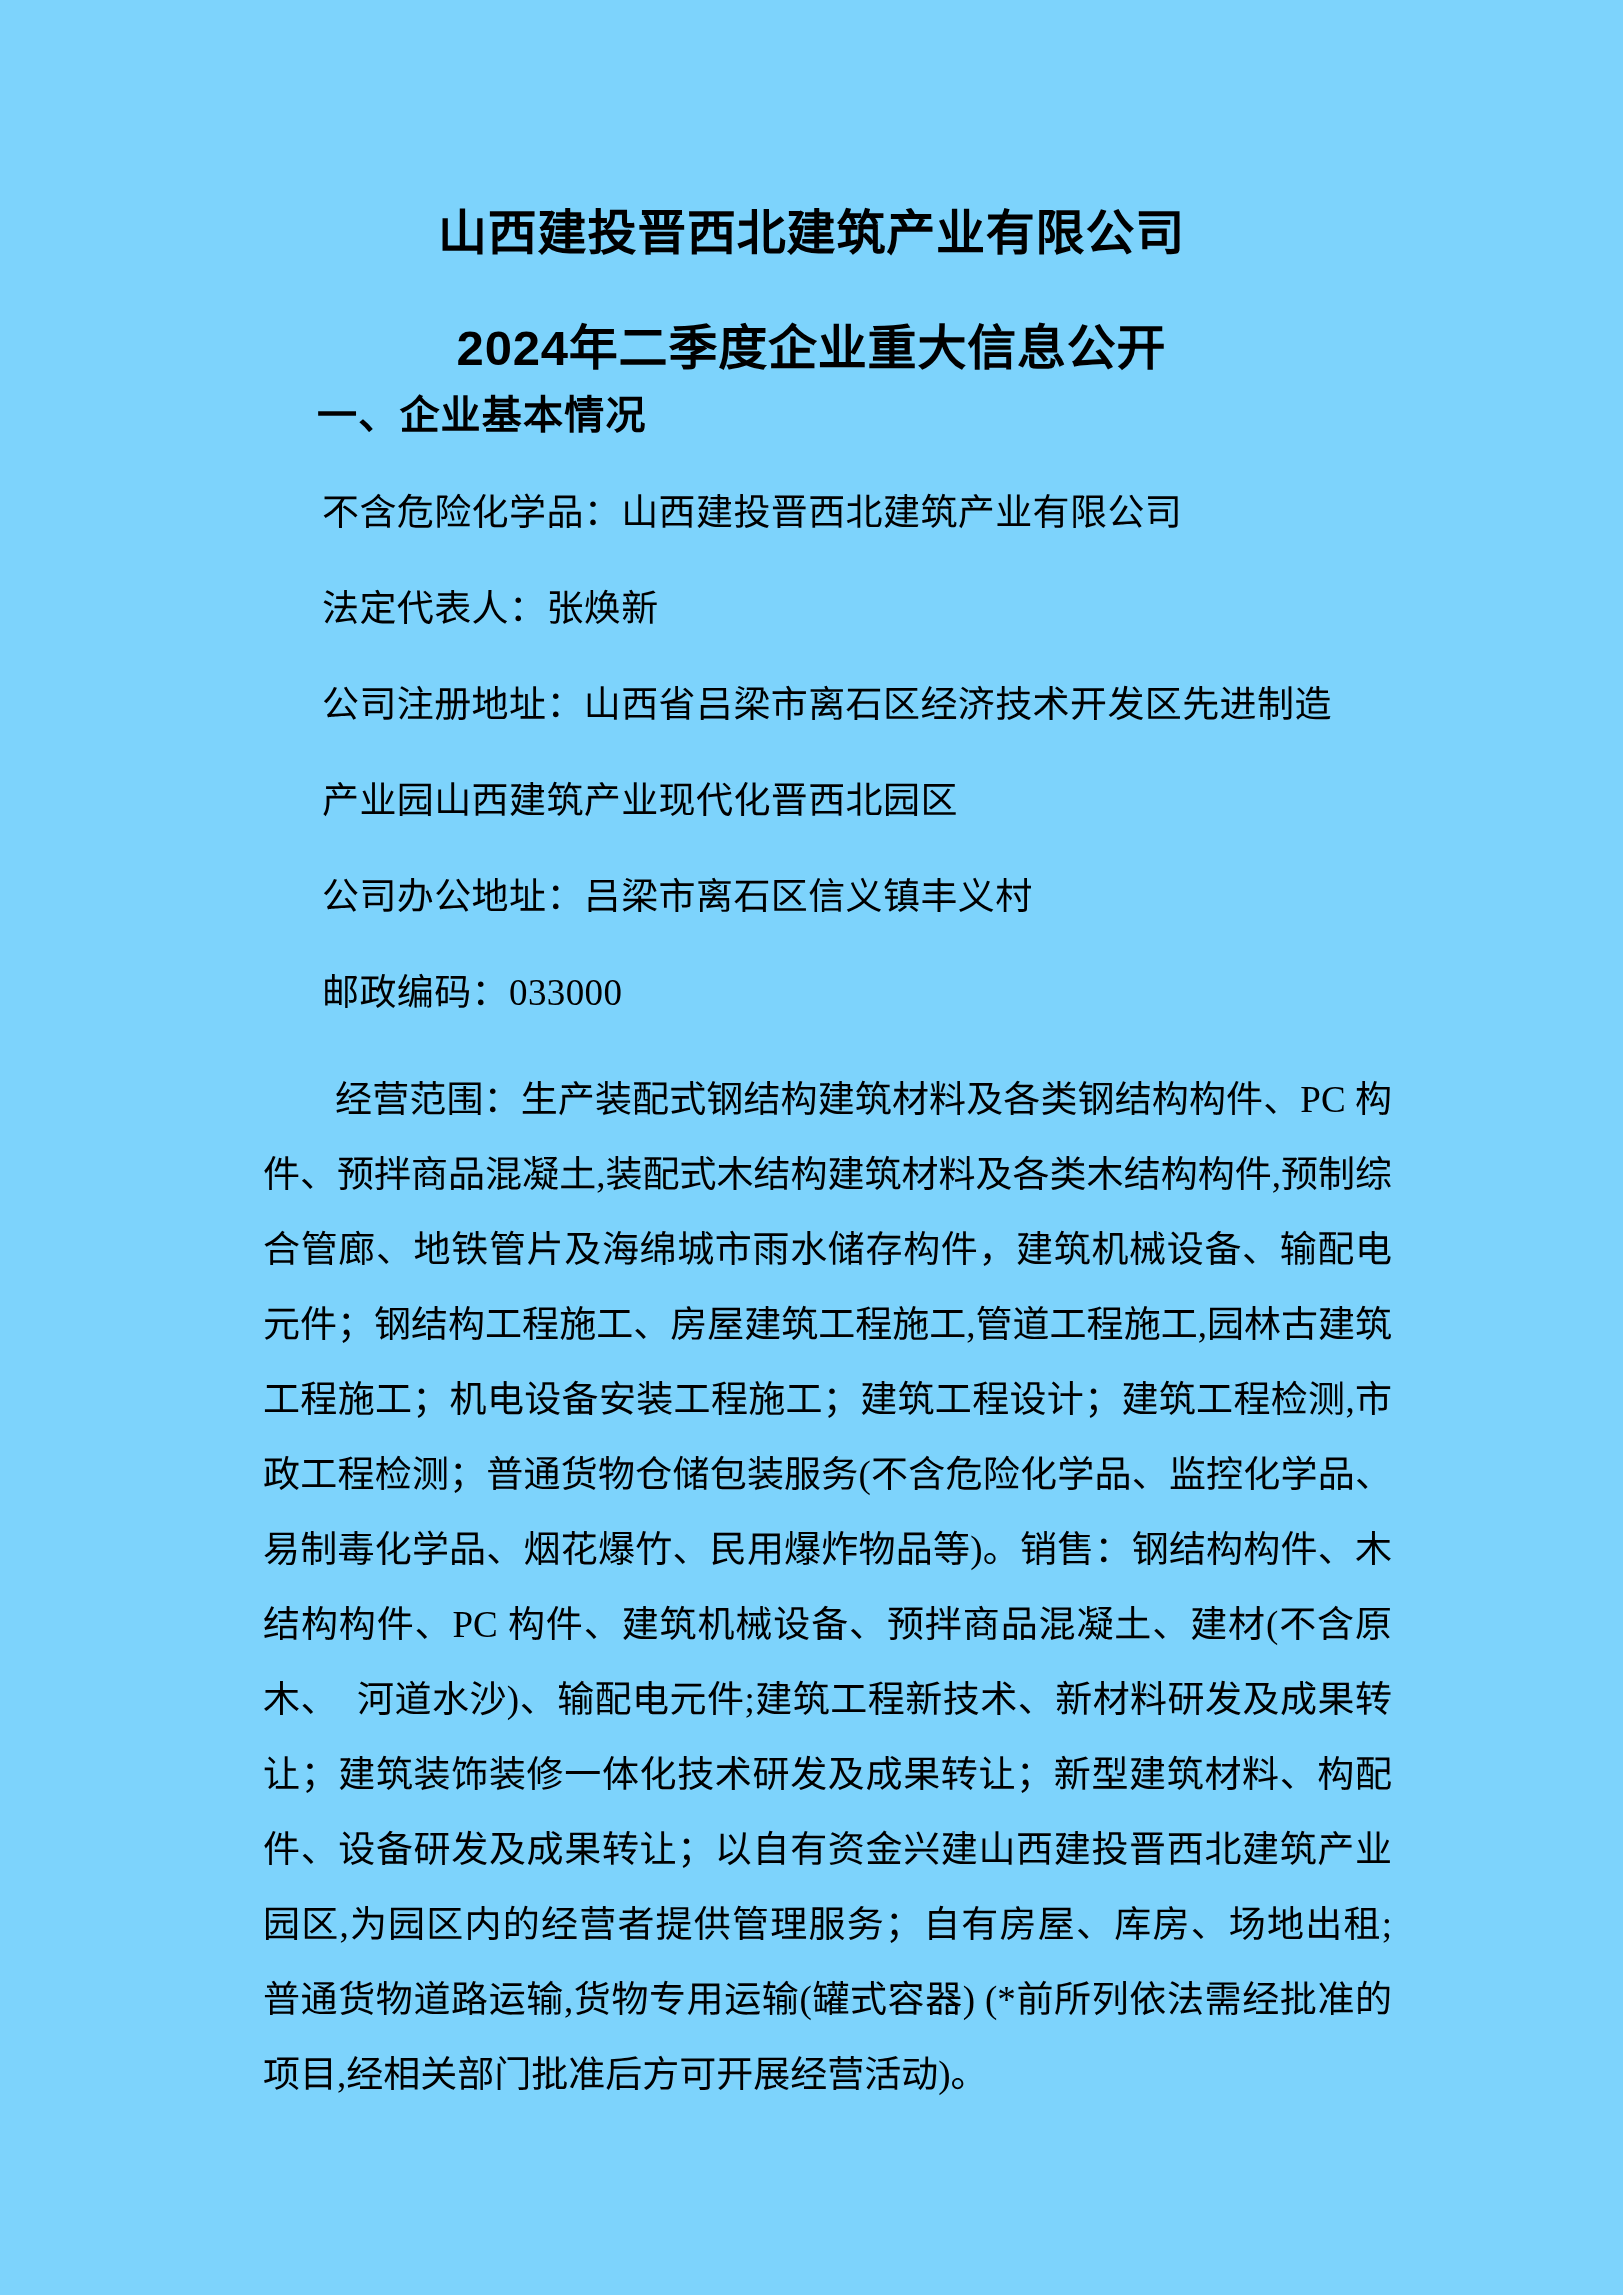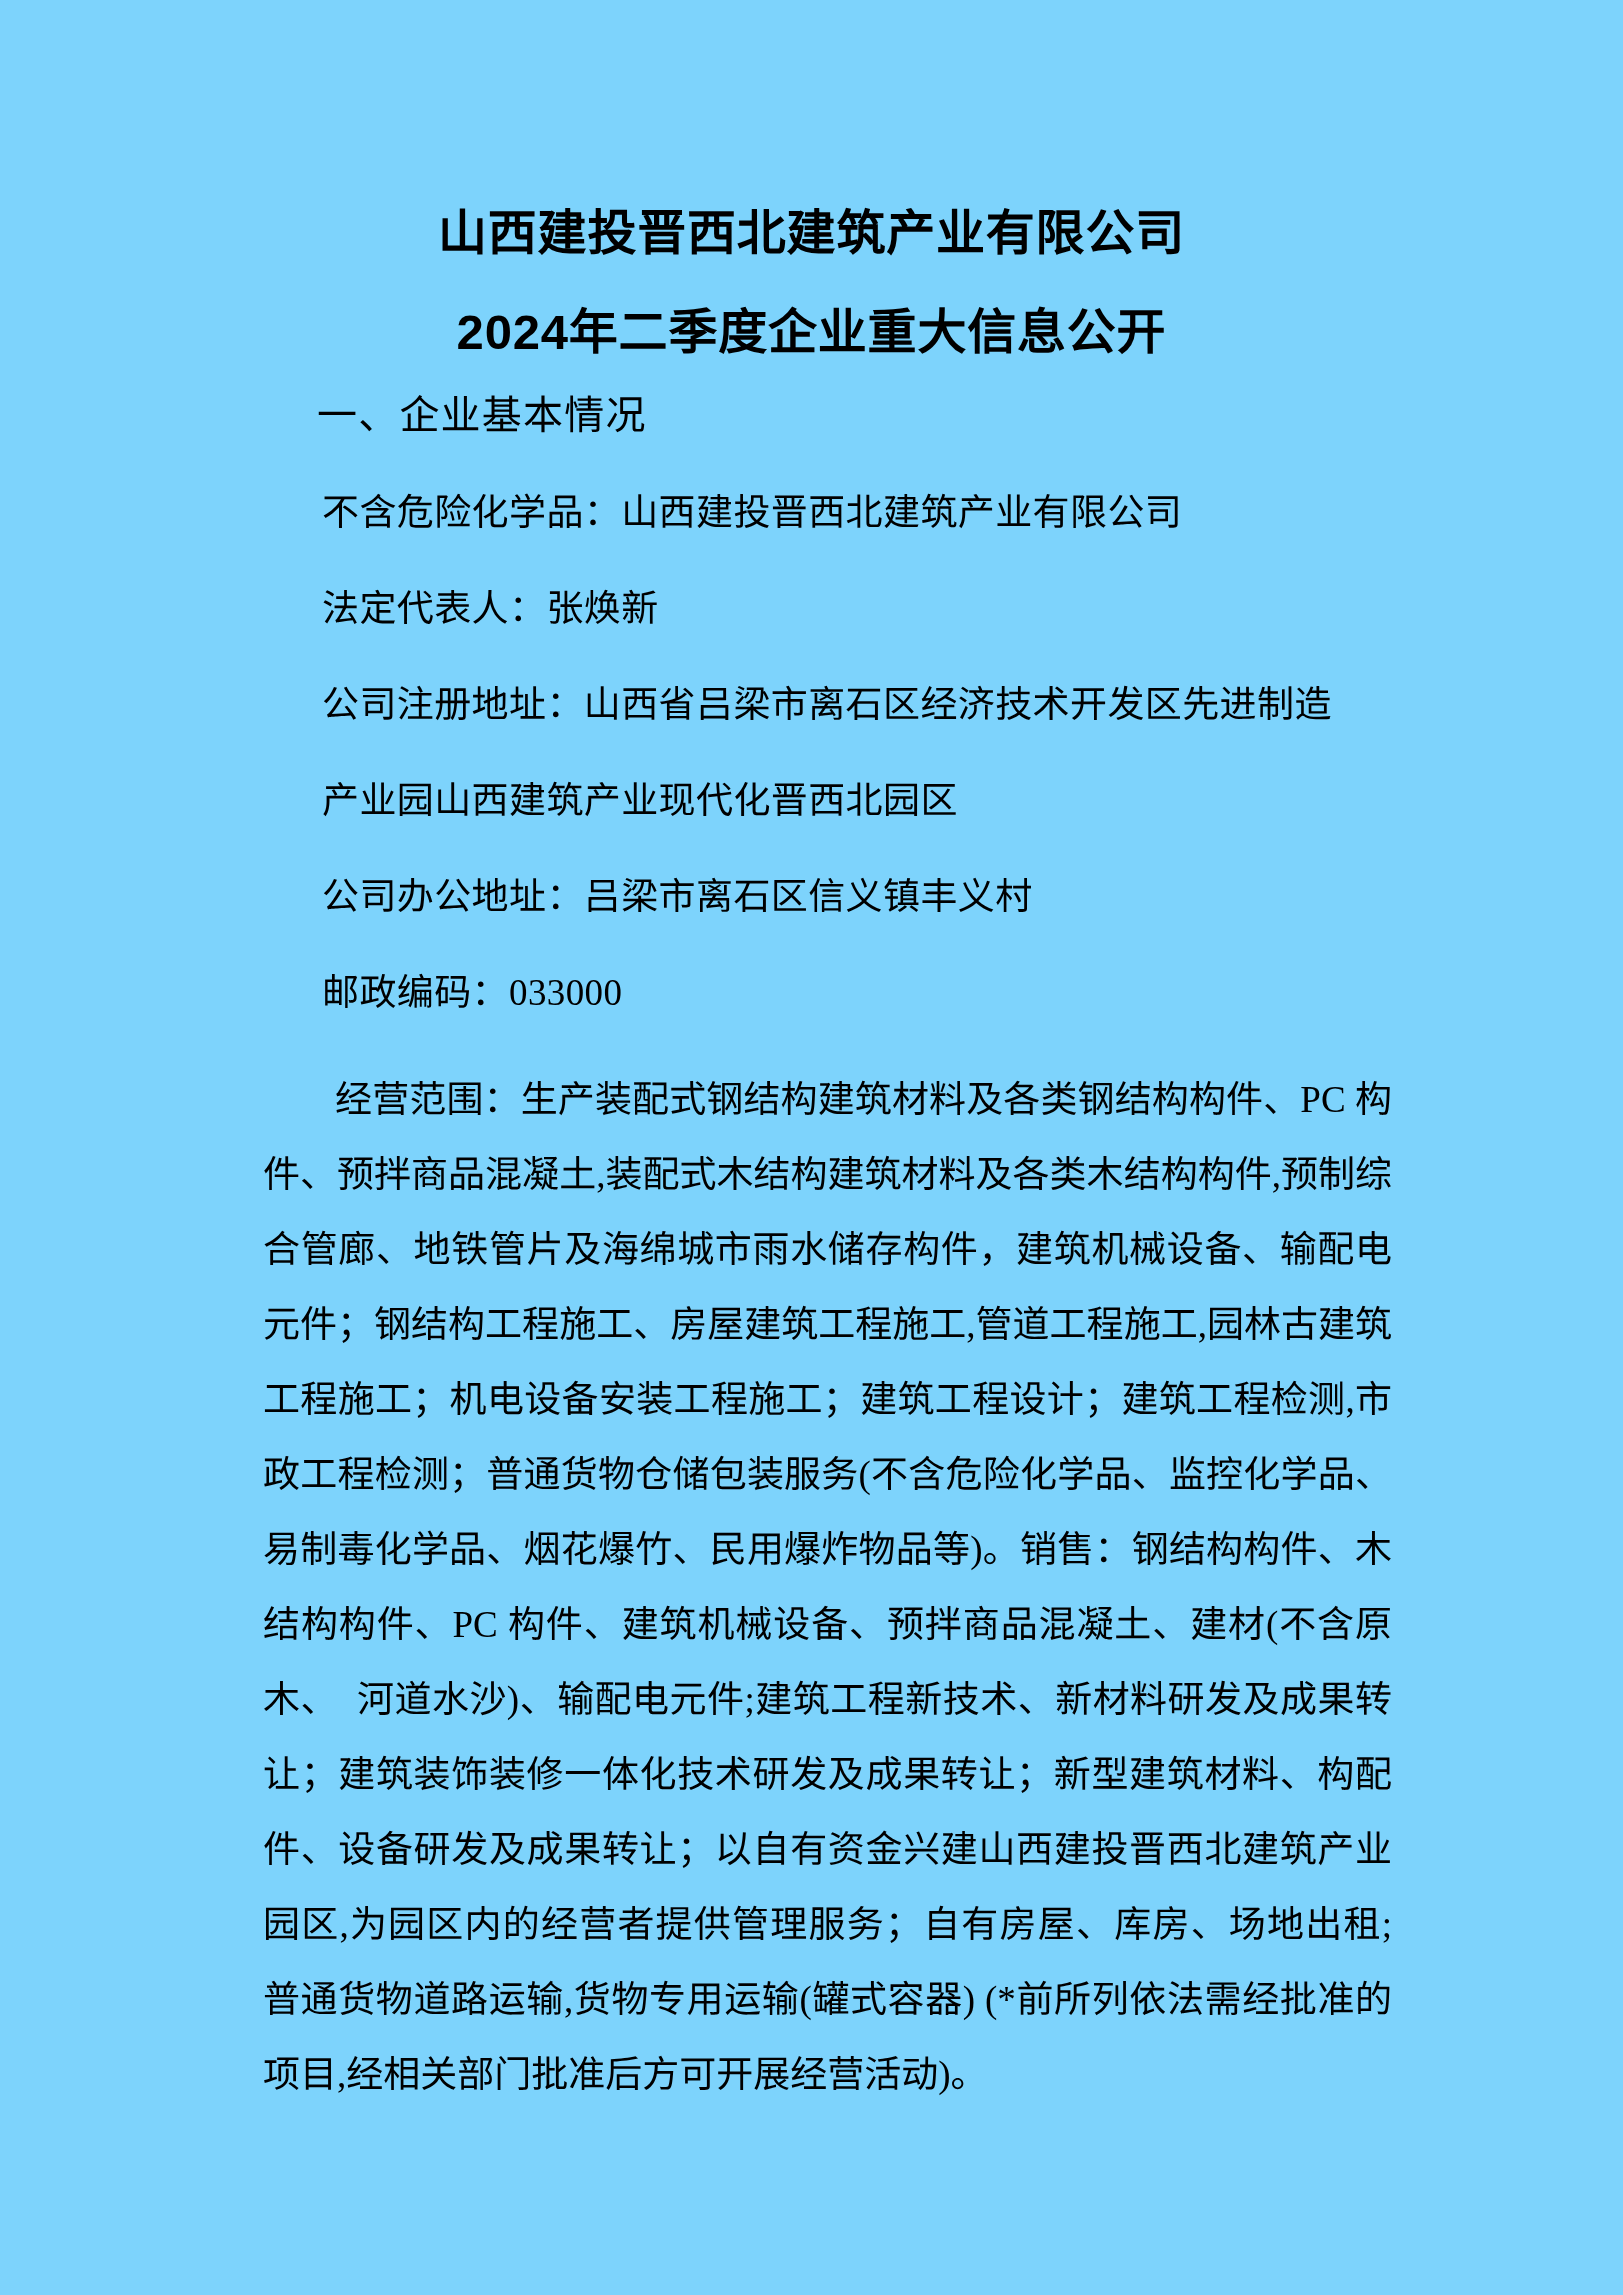--- a/index.html
+++ b/index.html
@@ -23,28 +23,28 @@
     width: 1623px;
     text-align: center;
     font-family: "Liberation Sans", "DejaVu Sans", sans-serif;
     font-weight: 700;
     font-size: 49px;
     line-height: 57px;
     letter-spacing: 0.8px;
     white-space: nowrap;
   }
   .doc-title.line1 { top: 205px; }
-  .doc-title.line2 { top: 304px; }
+  .doc-title.line2 { top: 320px; }
   
   .section-heading {
     position: absolute;
     left: 317px;
     top: 392px;
     font-family: "Liberation Serif", "DejaVu Serif", serif;
-    font-weight: 400;
+    font-weight: 700;
     font-size: 40px;
     line-height: 48px;
     letter-spacing: 1.2px;
     white-space: nowrap;
   }
   
   .fields {
     position: absolute;
     left: 322px;
     top: 465px;

